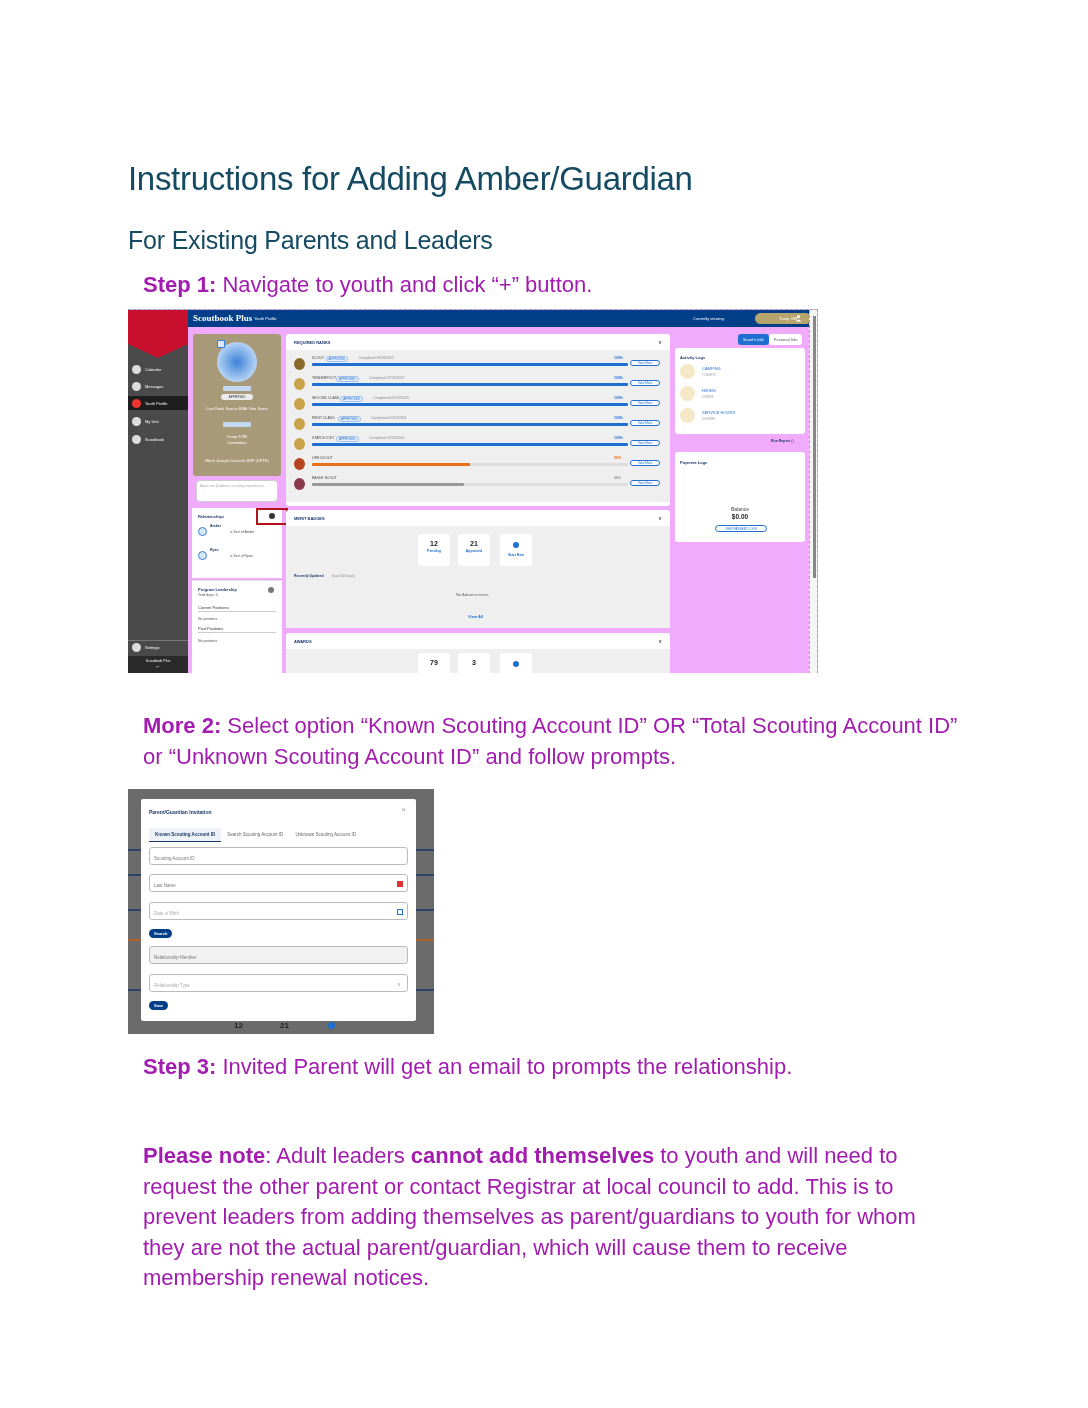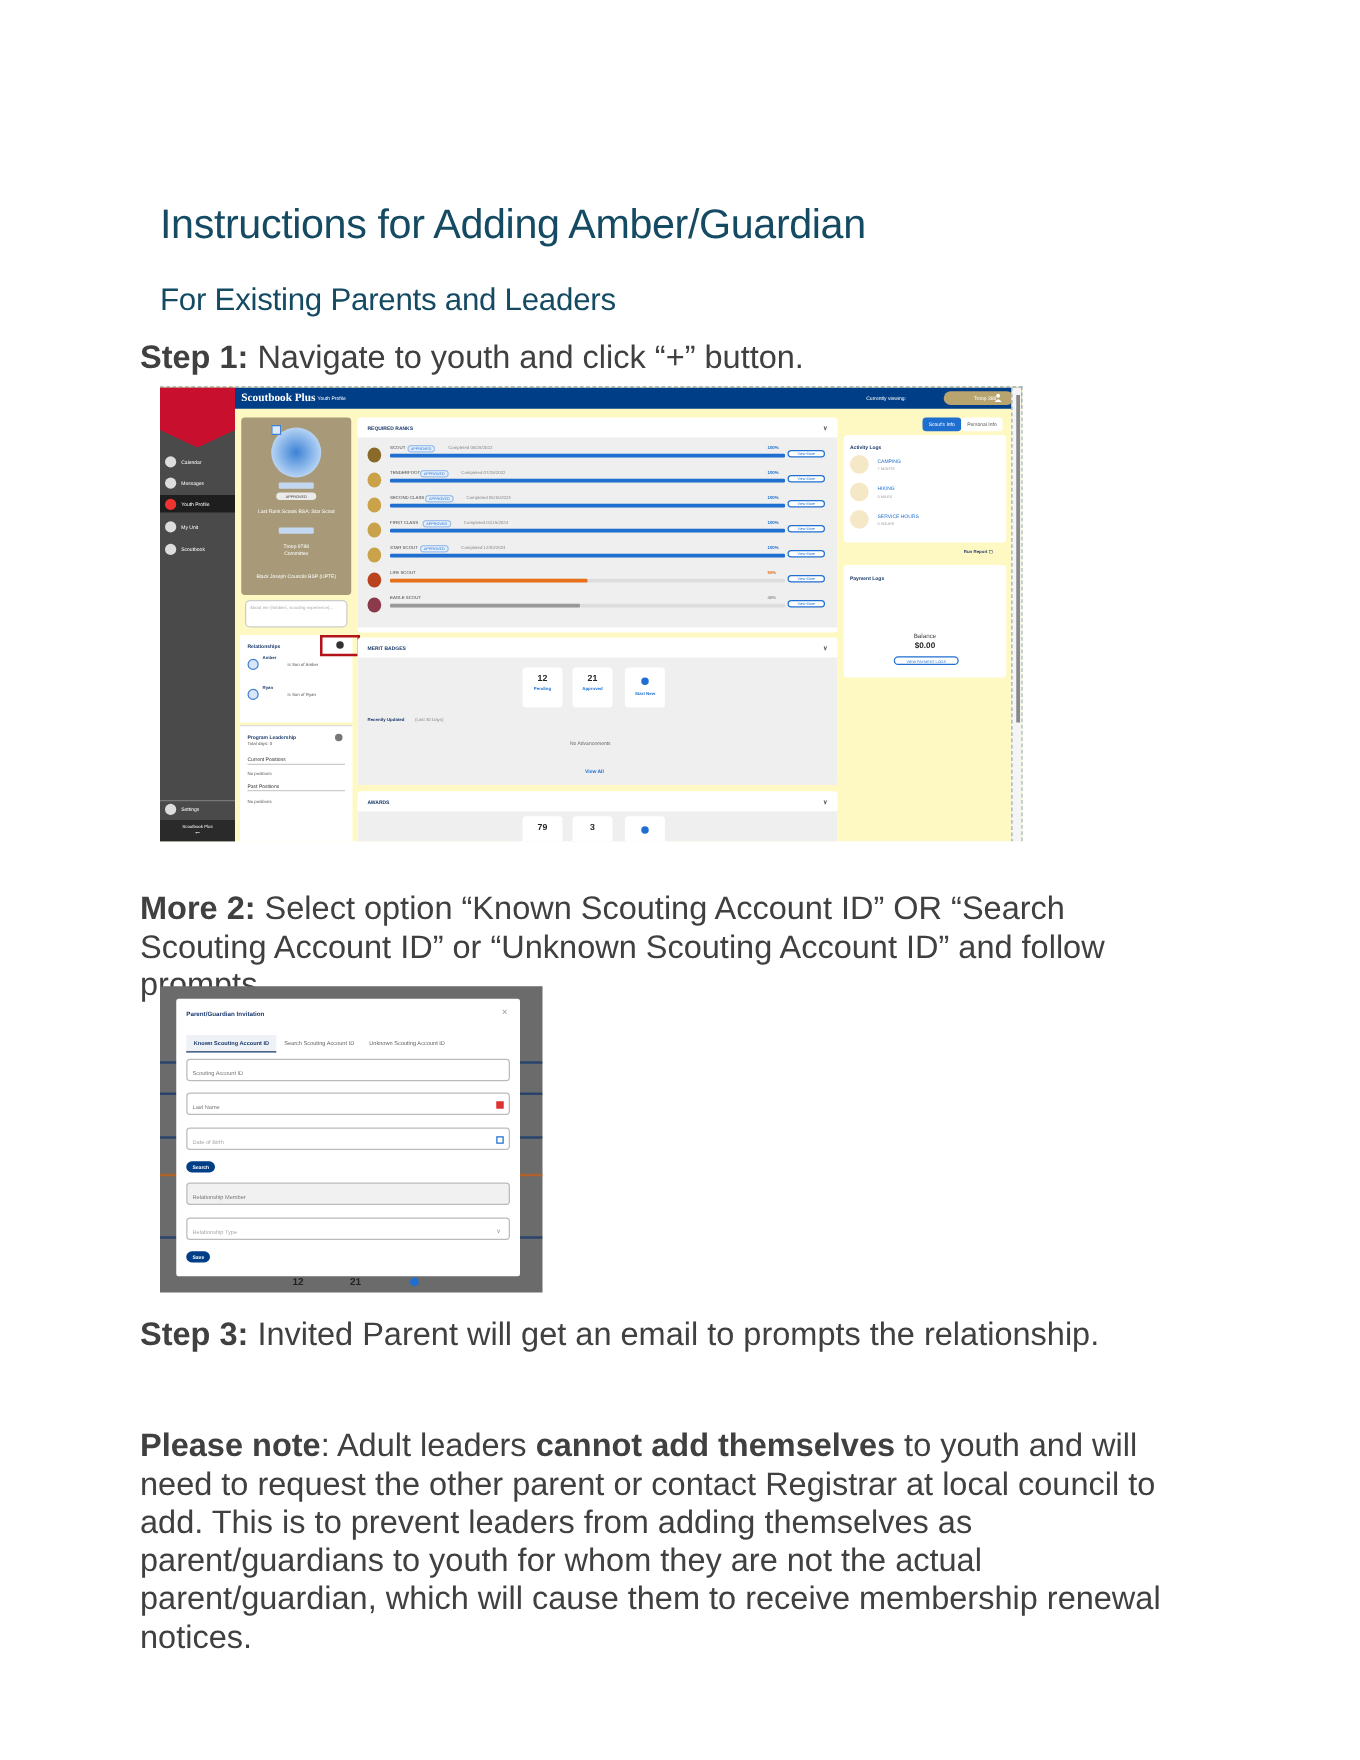--- a/index.html
+++ b/index.html
@@ -1,25 +1,25 @@
 <!DOCTYPE html>
 <html><head>
 <meta charset="utf-8">
 <style>
   * { box-sizing: border-box; margin: 0; padding: 0; }
   html, body { width: 1088px; height: 1408px; background: #ffffff; }
   body { position: relative; font-family: "Liberation Sans", sans-serif; color: #111; overflow: hidden; }
 
   .h1 { position: absolute; left: 128px; top: 160px; font-size: 33px; color: #154a63; font-weight: normal; letter-spacing: -0.3px; }
   .h2 { position: absolute; left: 128px; top: 226px; font-size: 25px; color: #154a63; font-weight: normal; letter-spacing: -0.2px; }
-  .para { position: absolute; left: 112px; font-size: 26px; line-height: 30.5px; color: #404040; width: 820px; }
+  .para { position: absolute; left: 143px; font-size: 22px; line-height: 30.5px; color: #a21caf; width: 820px; }
   .para b { font-weight: bold; }
 
   
-  .shot1 { position: absolute; left: 128px; top: 309px; width: 690px; height: 364px; background: #fef9c3; overflow: hidden; border-right: 1px dashed #9ab; border-top: 1px dashed #9ab; }
+  .shot1 { position: absolute; left: 128px; top: 309px; width: 690px; height: 364px; background: #f0abfc; overflow: hidden; border-right: 1px dashed #9ab; border-top: 1px dashed #9ab; }
   .s1-side { position: absolute; left: 0; top: 0; width: 60px; height: 364px; background: #4a4a4a; }
   .s1-logo { position: absolute; left: 0; top: 0; width: 60px; height: 34px; background: #c8102e; }
   .s1-logo-tri { position: absolute; left: 0; top: 34px; width: 0; height: 0; border-left: 30px solid transparent; border-right: 30px solid transparent; border-top: 14px solid #c8102e; }
   .s1-nav { position: absolute; left: 0; width: 60px; height: 14px; display: flex; align-items: center; gap: 4px; padding-left: 4px; font-size: 4px; color: #fff; }
   .s1-nav.active { background: #1e1e1e; }
   .s1-nav .ic { width: 9px; height: 9px; border-radius: 50%; background: #ddd; flex: none; }
   .s1-nav.active .ic { background: #e33; }
   .s1-settings { position: absolute; left: 0; top: 330px; width: 60px; height: 14px; display: flex; align-items: center; gap: 4px; padding-left: 4px; font-size: 4px; color: #fff; border-top: 1px solid #777; }
   .s1-sbfoot { position: absolute; left: 0; top: 346px; width: 60px; height: 18px; background: #2a2a2a; color: #fff; font-size: 3.5px; text-align: center; padding-top: 3px; }
 
@@ -346,21 +346,21 @@
     <span class="t">Payment Logs</span>
     <div class="bl">Balance</div>
     <div class="amt">$0.00</div>
     <div class="btn">VIEW PAYMENT LOGS</div>
   </div>
   <div class="s1-scroll">
       <div class="s1-thumb"></div>
     </div>
 </div>
 
-<p class="para" style="top:711px;"><b>More 2:</b><span> Select option “Known Scouting Account ID” OR “Search Scouting Account ID” or “Unknown Scouting Account ID” and follow prompts.</span></p>
+<p class="para" style="top:711px;"><b>More 2:</b><span> Select option “Known Scouting Account ID” OR “Total Scouting Account ID” or “Unknown Scouting Account ID” and follow prompts.</span></p>
 
 <div class="shot2">
   <div class="s2-bg-line" style="top:60px;"></div>
   <div class="s2-bg-line" style="top:85px;"></div>
   <div class="s2-bg-line" style="top:120px;"></div>
   <div class="s2-bg-line" style="top:150px;background:#c0601a;"></div>
   <div class="s2-bg-line" style="top:200px;"></div>
 
   <div class="s2-modal">
     <span class="s2-title">Parent/Guardian Invitation</span>

